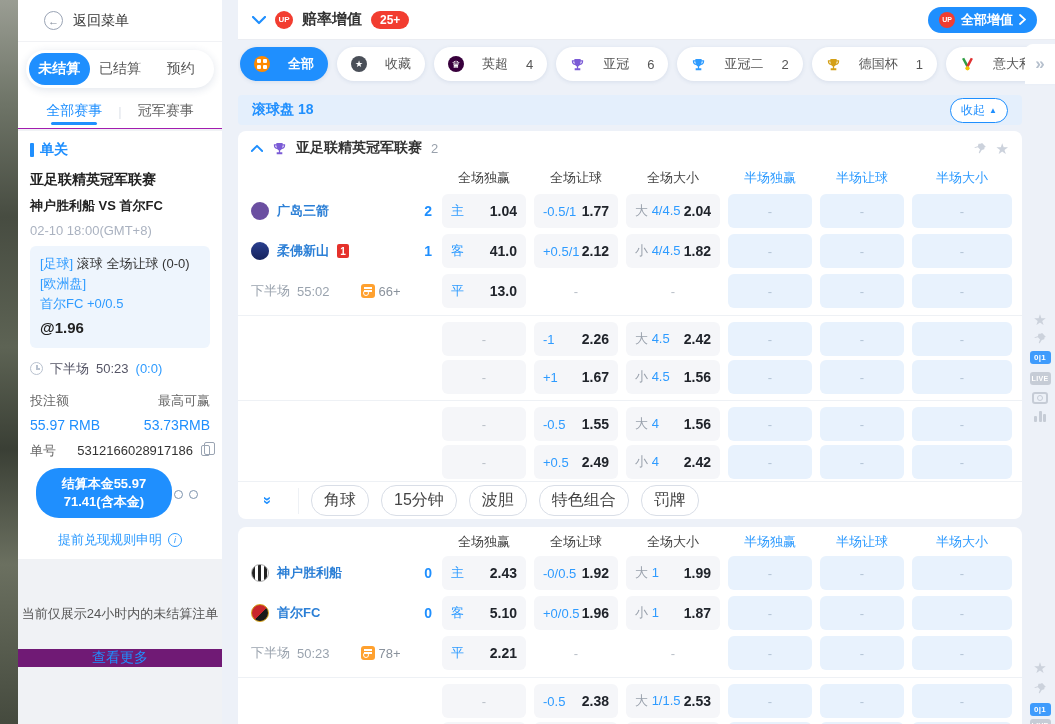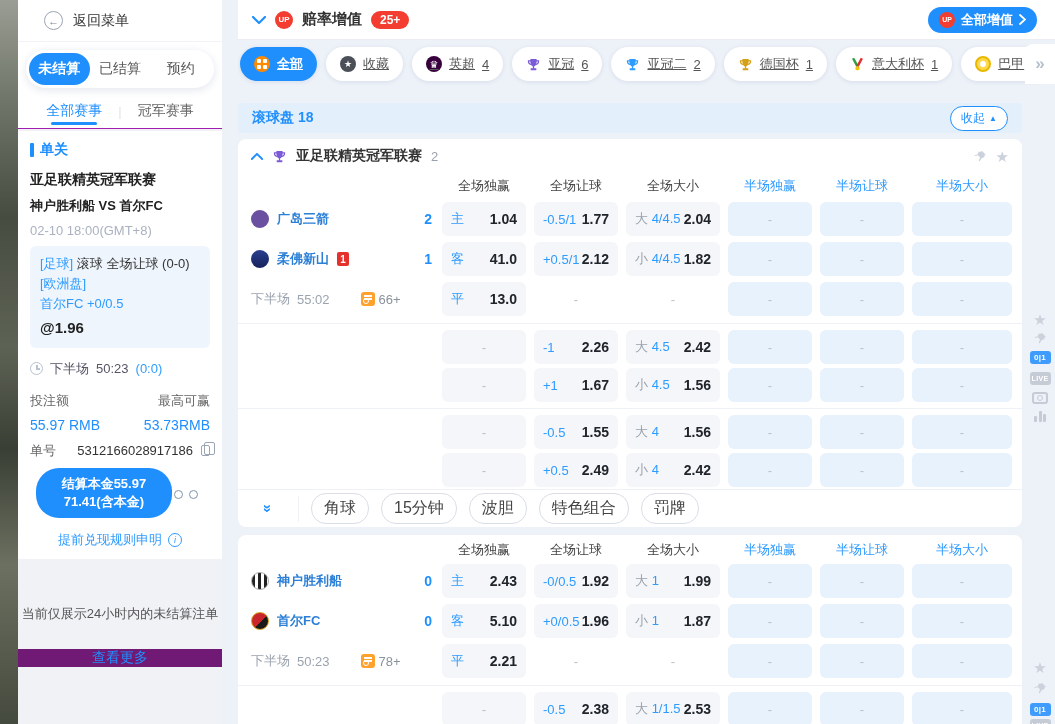--- a/index.html
+++ b/index.html
@@ -71,36 +71,36 @@
   .up-badge{width:18px;height:18px;border-radius:50%;background:#f23d30;color:#fff;font-size:8px;font-weight:700;
     display:flex;align-items:center;justify-content:center;flex:none;}
   .topbar-title{font-size:15px;font-weight:700;color:#333;}
   .badge-25{background:#f23d30;color:#fff;font-size:12px;font-weight:700;border-radius:11px;padding:2px 9px;}
   .all-boost{margin-left:auto;margin-right:4px;background:#1f8ffe;border:none;border-radius:15px;color:#fff;display:flex;
     align-items:center;gap:6px;padding:4px 11px;font-size:13px;font-weight:700;cursor:pointer;font-family:inherit;}
   .all-boost .up-badge{width:16px;height:16px;font-size:7px;}
 
   .tabs-row{height:48px;display:flex;align-items:center;gap:9px;padding-left:2px;position:relative;overflow:hidden;}
   .ltab{height:34px;border-radius:17px;background:#fff;box-shadow:0 1px 4px rgba(60,90,140,.12);display:flex;align-items:center;
-    gap:7px;padding:0 14px;font-size:13px;color:#555;white-space:nowrap;cursor:pointer;flex:none;text-decoration:underline;}
+    gap:18px;padding:0 14px;font-size:13px;color:#555;white-space:nowrap;cursor:pointer;flex:none;}
   .ltab.active{background:#1f8ffe;color:#fff;font-weight:700;}
   .tab-scroller{position:absolute;right:0;top:4px;bottom:4px;width:30px;background:#fff;display:flex;align-items:center;
     justify-content:center;color:#b6c0cd;font-size:17px;font-weight:700;cursor:pointer;border-radius:8px 0 0 0;}
   .ico-circle{width:16px;height:16px;border-radius:50%;flex:none;display:flex;align-items:center;justify-content:center;}
   .ico-grid{background:#ff8a00;}
   .grid-dots{width:4px;height:4px;background:#fff;border-radius:1px;box-shadow:6px 0 0 #fff,0 6px 0 #fff,6px 6px 0 #fff;
     position:relative;left:-3px;top:-3px;}
   .ico-fav{background:#4a4f58;color:#fff;font-size:9px;}
   .ico-fav::before{content:"★";}
   .ico-epl{background:#38003c;color:#fff;font-size:10px;}
   .ico-epl::before{content:"♛";}
   .ico-ball{background:#ffd84d;border:2px solid #e8b900;}
   .ico-ball::before{content:"";width:6px;height:6px;border-radius:50%;background:#fff;}
 
-  .live-bar{height:30px;width:784px;background:#e4effc;border-radius:4px;display:flex;align-items:center;padding:0 14px;margin-top:15px;}
+  .live-bar{height:30px;width:784px;background:#e4effc;border-radius:4px;display:flex;align-items:center;padding:0 14px;margin-top:7px;}
   .live-label{color:#1f8ffe;font-weight:700;font-size:14px;}
   .collapse-btn{margin-left:auto;background:#fff;border:1px solid #1f8ffe;color:#1f8ffe;border-radius:13px;font-size:12px;
     padding:3px 10px;display:flex;gap:4px;align-items:center;cursor:pointer;font-family:inherit;}
   .collapse-btn .tri{font-size:8px;}
 
   .card{background:#fff;border-radius:8px;margin-top:6px;width:784px;overflow:hidden;}
   .league-head{height:34px;display:flex;align-items:center;gap:9px;padding:0 13px;}
   .league-title{font-weight:700;font-size:14px;color:#333;}
   .league-count{color:#99a1ac;font-size:13px;}
   .head-icons{margin-left:auto;display:flex;gap:9px;align-items:center;}

